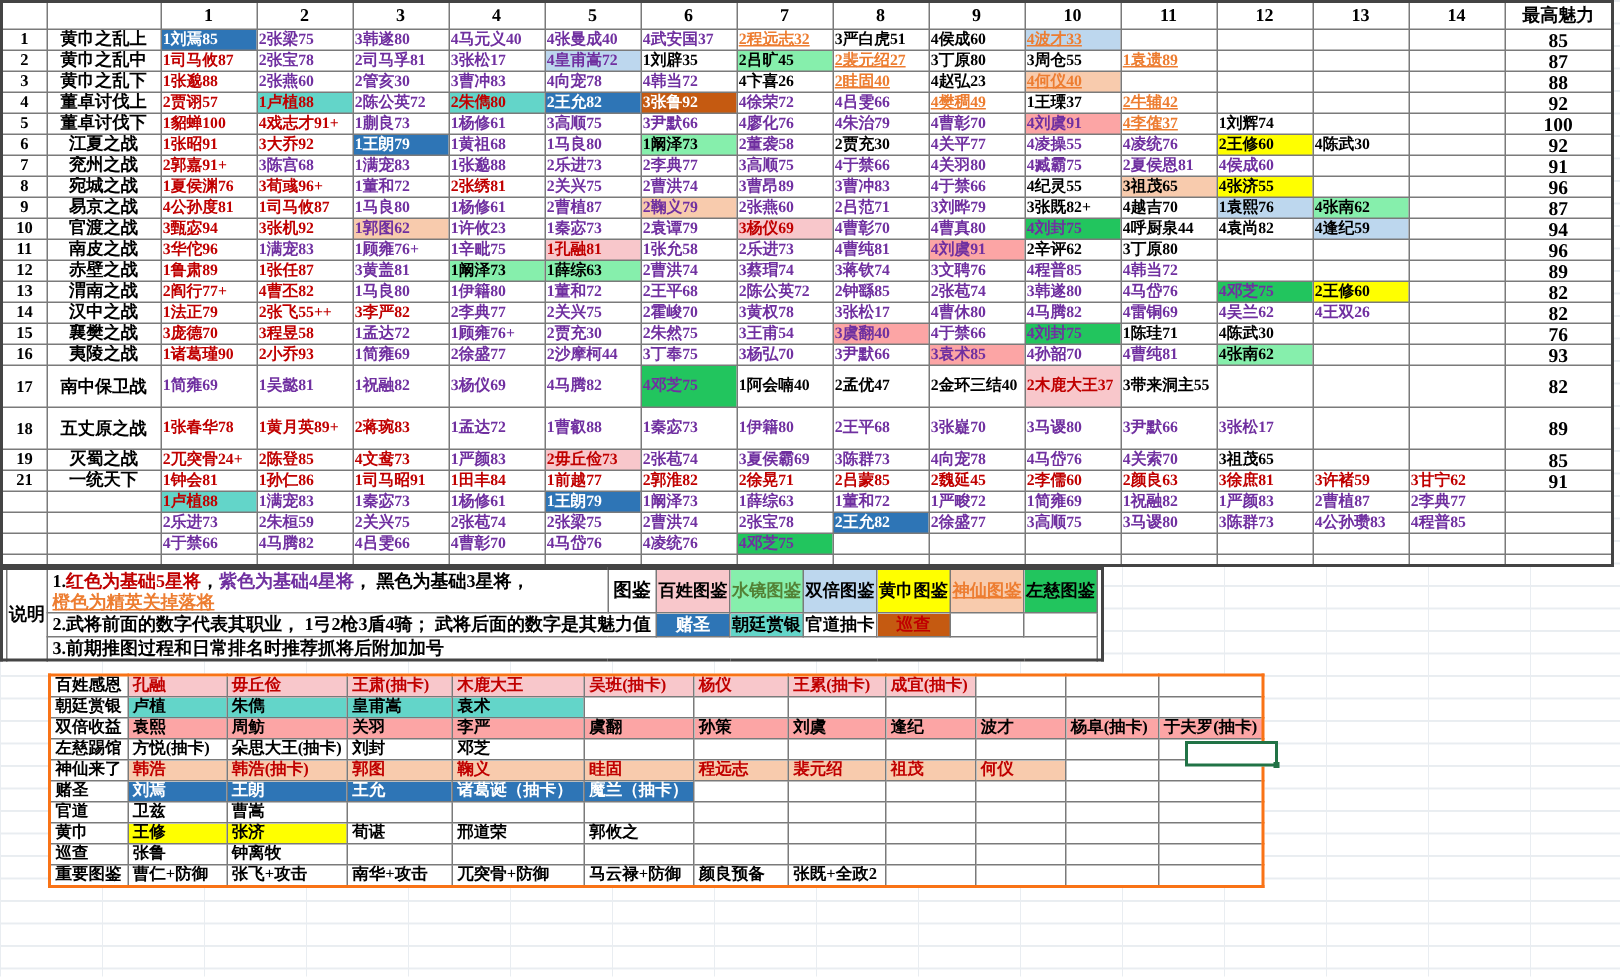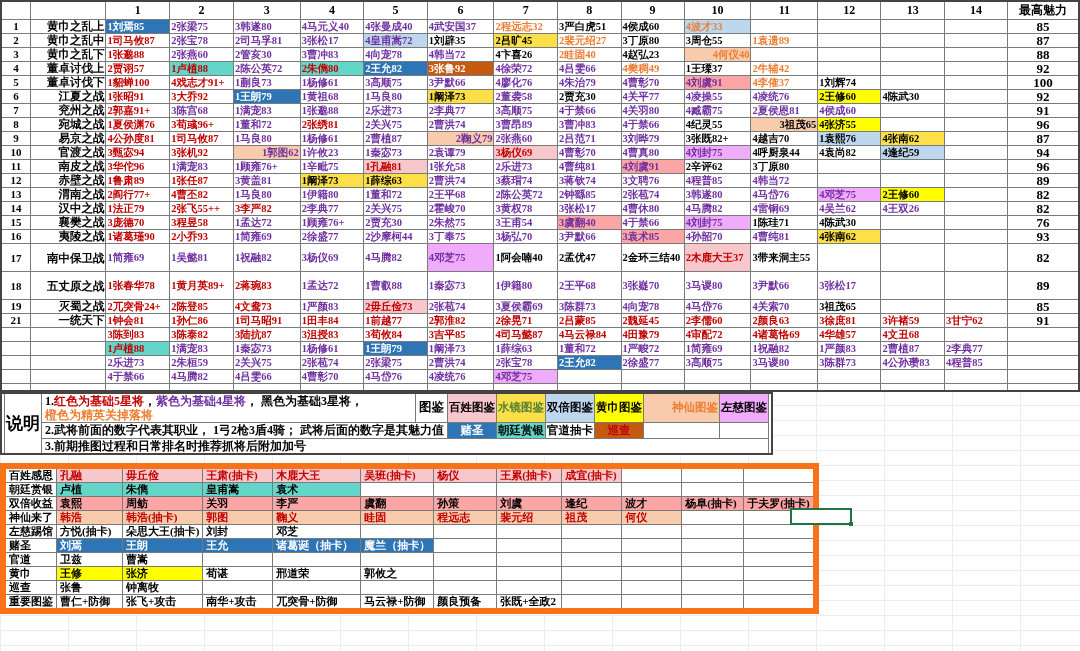--- a/index.html
+++ b/index.html
@@ -13,45 +13,45 @@
       linear-gradient(#e9edf1 1px, transparent 1px),
       linear-gradient(90deg,#e9edf1 1px, transparent 1px);
     background-size:68px 15px;
   }
   table { border-collapse:collapse; table-layout:fixed; background:#fff; }
   td,th { border:1px solid #7a7a7a; overflow:hidden; white-space:nowrap; padding:0 1px; }
   
   .main th { height:16px; font-size:12px; text-align:center; background:#fff; }
   .main td { height:14px; font-size:10.5px; line-height:13px; text-align:left; }
   .main td.numcol { text-align:center; font-size:11px; }
-  .main td.battlecol { text-align:right; font-size:11.5px; }
+  .main td.battlecol { text-align:center; font-size:11.5px; }
   .main td.maxcol { text-align:center; font-size:13px; }
   .main tr.tall td { height:28px; white-space:normal; line-height:12px;margin-top:21px; }
   .main tr.short td { height:7px; }
   .main { border:2px solid #444; }
   
   .notes { border:2px solid #444; }
-  .notes td { height:15px; font-size:17px; }
+  .notes td { height:15px; font-size:12px; }
   .notes td.notecell { font-size:12px; white-space:normal; line-height:14px; padding:0 3px; }
   .notes td.legend { text-align:center; font-size:11.5px;margin-top:15px; }
   .notes td.nob { border:none; background:transparent; }
   .notes td.lab { text-align:center; font-size:12.5px; }
   
-  .bonus { border:6px solid #f97316; }
+  .bonus { border:2px solid #f97316;margin-left:32px; }
   .bonus td { height:14px; font-size:11px; line-height:13px; text-align:left; padding:0 3px; }
   .bonus td.rowlab { font-size:11px; }
   
   .fg-r { color:#c00000; } .fg-p { color:#7030a0; } .fg-k { color:#000; }
-  .fg-o { color:#ed7d31; } .fg-w { color:#fff; } .fg-g { color:#538135; }
+  .fg-o { color:#ed7d31;text-decoration:underline; } .fg-w { color:#fff; } .fg-g { color:#538135; }
   
   .bg-db { background:#2e75b6; } .bg-cy { background:#63d5c9; }
   .bg-lb { background:#bdd7ee; } .bg-mb { background:#fca5a5; }
-  .bg-gn { background:#fde047; } .bg-pk { background:#f8c7cb; }
-  .bg-yl { background:#ffff00; } .bg-or { background:#f8cbad;padding-left:28px; }
-  .bg-do { background:#c55a11; } .bg-gy { background:#f0abfc; }
+  .bg-gn { background:#86efac; } .bg-pk { background:#f8c7cb; }
+  .bg-yl { background:#ffff00; } .bg-or { background:#f8cbad; }
+  .bg-do { background:#c55a11; } .bg-gy { background:#22c55e; }
   .bottom-wrap { position:relative; margin-top:8px; }
   .sel-box {
     position:absolute; left:790px; top:45px; width:62px; height:17px;
     border:2px solid #217346; background:#fff;
   }
   .sel-box::after {
     content:""; position:absolute; right:-3px; bottom:-3px;
     width:4px; height:4px; background:#217346;
   }
 </style>
@@ -473,39 +473,20 @@
           <td class="fg-r">2郭淮82</td>
           <td class="fg-r">2徐晃71</td>
           <td class="fg-r">2吕蒙85</td>
           <td class="fg-r">2魏延45</td>
           <td class="fg-r">2李儒60</td>
           <td class="fg-r">2颜良63</td>
           <td class="fg-r">3徐庶81</td>
           <td class="fg-r">3许褚59</td>
           <td class="fg-r">3甘宁62</td>
           <td class="maxcol">91</td>
-        </tr>
-        <tr>
-          <td class="numcol"></td>
-          <td class="battlecol"></td>
-          <td class="fg-r">3陈到83</td>
-          <td class="fg-r">3陈泰82</td>
-          <td class="fg-r">3陆抗87</td>
-          <td class="fg-r">3沮授83</td>
-          <td class="fg-r">3荀攸84</td>
-          <td class="fg-r">3吉平85</td>
-          <td class="fg-r">4司马懿87</td>
-          <td class="fg-r">4马云禄84</td>
-          <td class="fg-r">4田豫79</td>
-          <td class="fg-r">4审配72</td>
-          <td class="fg-r">4诸葛恪69</td>
-          <td class="fg-r">4华雄57</td>
-          <td class="fg-r">4文丑68</td>
-          <td></td>
-          <td class="maxcol"></td>
         </tr>
         <tr>
           <td class="numcol"></td>
           <td class="battlecol"></td>
           <td class="fg-r bg-cy">1卢植88</td>
           <td class="fg-p">1满宠83</td>
           <td class="fg-p">1秦宓73</td>
           <td class="fg-p">1杨修61</td>
           <td class="fg-w bg-db">1王朗79</td>
           <td class="fg-p">1阚泽73</td>
@@ -664,48 +645,48 @@
             <td class="fg-k bg-mb">李严</td>
             <td class="fg-k bg-mb">虞翻</td>
             <td class="fg-k bg-mb">孙策</td>
             <td class="fg-k bg-mb">刘虞</td>
             <td class="fg-k bg-mb">逢纪</td>
             <td class="fg-k bg-mb">波才</td>
             <td class="fg-k bg-mb">杨阜(抽卡)</td>
             <td class="fg-k bg-mb">于夫罗(抽卡)</td>
           </tr>
           <tr>
+            <td class="rowlab">左慈踢馆</td>
+            <td class="fg-k">方悦(抽卡)</td>
+            <td class="fg-k">朵思大王(抽卡)</td>
+            <td class="fg-k">刘封</td>
+            <td class="fg-k">邓芝</td>
+            <td></td>
+            <td></td>
+            <td></td>
+            <td></td>
+            <td></td>
+            <td></td>
+            <td></td>
+          </tr>
+          <tr>
             <td class="rowlab">神仙来了</td>
             <td class="fg-r bg-or">韩浩</td>
             <td class="fg-r bg-or">韩浩(抽卡)</td>
             <td class="fg-r bg-or">郭图</td>
             <td class="fg-r bg-or">鞠义</td>
             <td class="fg-r bg-or">眭固</td>
             <td class="fg-r bg-or">程远志</td>
             <td class="fg-r bg-or">裴元绍</td>
             <td class="fg-r bg-or">祖茂</td>
             <td class="fg-r bg-or">何仪</td>
             <td></td>
             <td></td>
           </tr>
           <tr>
-            <td class="rowlab">左慈踢馆</td>
-            <td class="fg-k">方悦(抽卡)</td>
-            <td class="fg-k">朵思大王(抽卡)</td>
-            <td class="fg-k">刘封</td>
-            <td class="fg-k">邓芝</td>
-            <td></td>
-            <td></td>
-            <td></td>
-            <td></td>
-            <td></td>
-            <td></td>
-            <td></td>
-          </tr>
-          <tr>
             <td class="rowlab">赌圣</td>
             <td class="fg-w bg-db">刘焉</td>
             <td class="fg-w bg-db">王朗</td>
             <td class="fg-w bg-db">王允</td>
             <td class="fg-w bg-db">诸葛诞（抽卡）</td>
             <td class="fg-w bg-db">魔兰（抽卡）</td>
             <td></td>
             <td></td>
             <td></td>
             <td></td>

